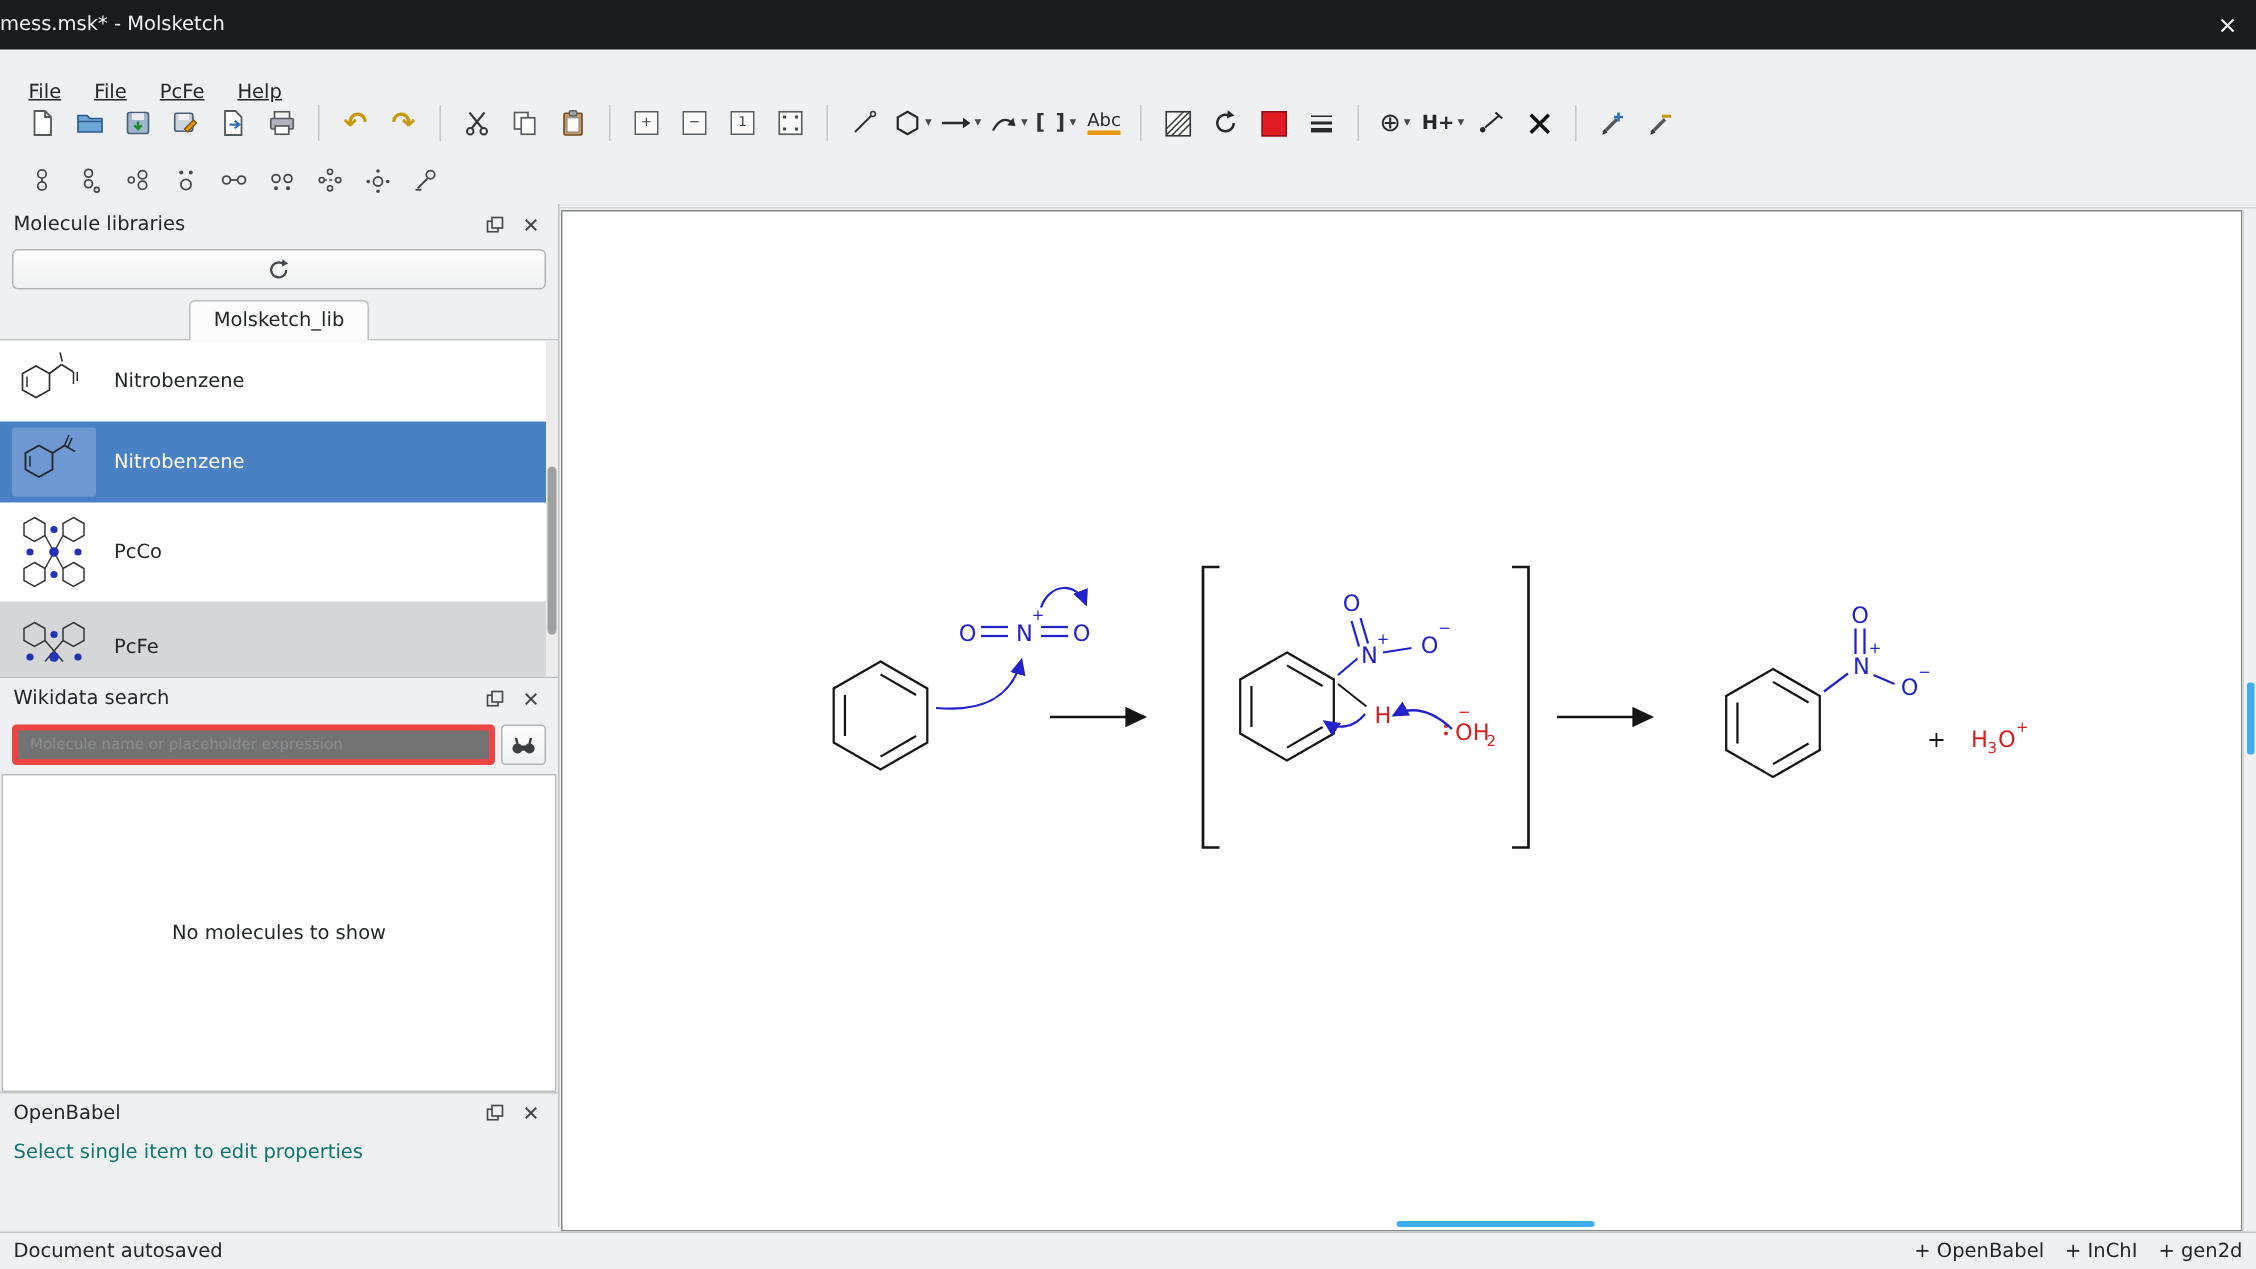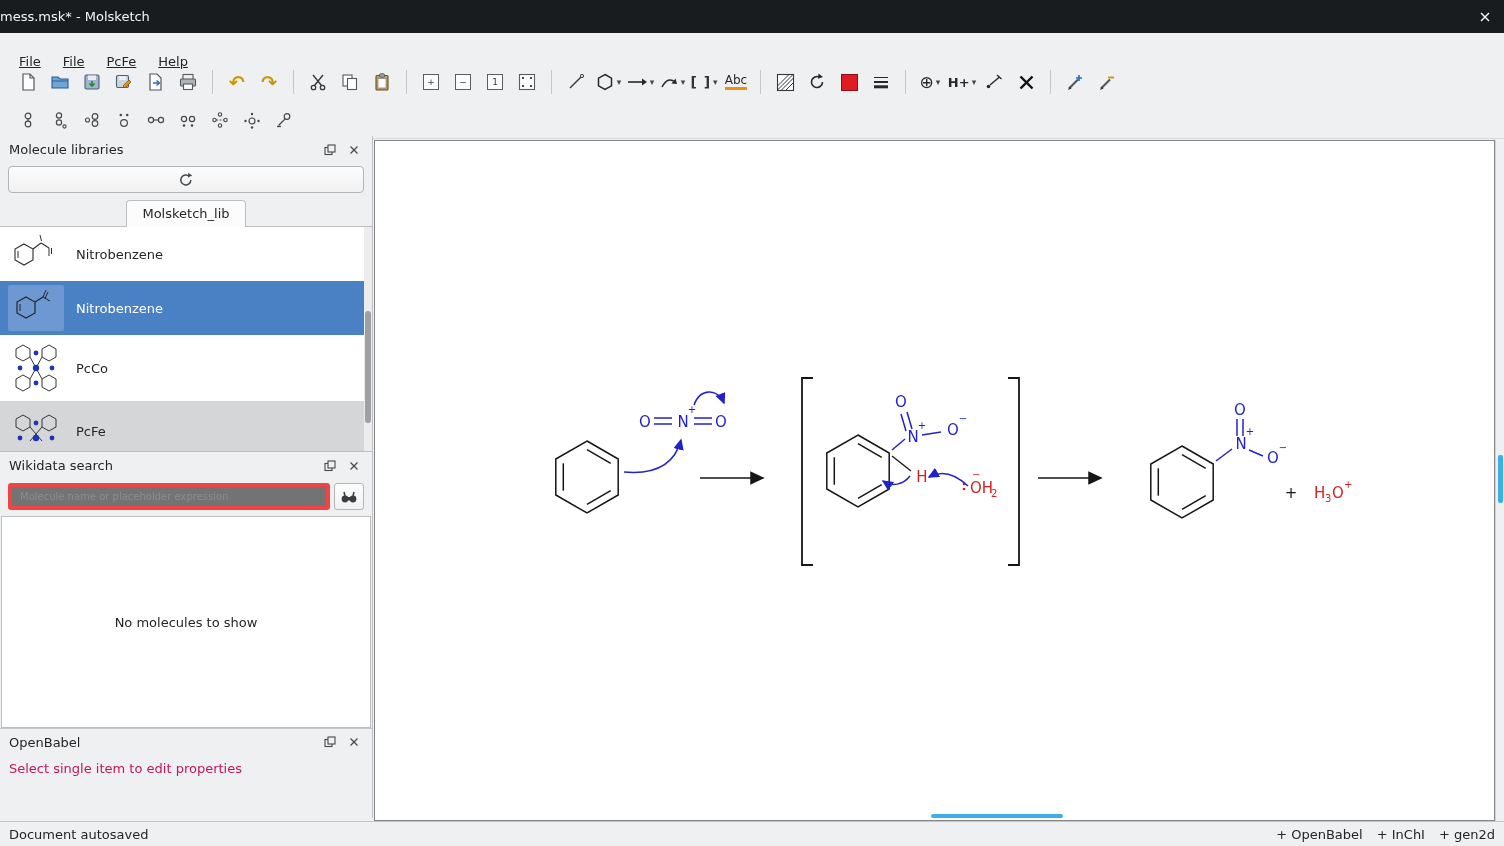--- a/index.html
+++ b/index.html
@@ -57,21 +57,21 @@
   .lib-scrollthumb { position:absolute; right:1px; top:84px; width:6px; height:112px; background:#9fa0a2; border-radius:3px; }
 
   .search-row { flex:0 0 auto; display:flex; align-items:center; gap:4px; padding:4px 8px 6px 8px; }
   .search-input { flex:1; height:27px; border:4px solid #ef4444; border-radius:3px; padding:0 8px;
                   font-family:"DejaVu Sans","Liberation Sans",sans-serif; font-size:10px; color:#232629; background:#737373; }
   .search-input::placeholder { color:#8a8d8f; }
   .search-btn { width:30px; height:27px; border:1px solid #b3b5b7; border-radius:3px;
                 background:linear-gradient(#fdfdfd,#f0f1f2); display:flex; align-items:center; justify-content:center; }
   .results-box { flex:0 0 auto; height:212px; margin:0 1px; background:#fff; border:1px solid #bcbec0;
                  display:flex; align-items:center; justify-content:center; }
-  .props-hint { padding:6px 9px; color:#be185d; }
+  .props-hint { padding:6px 9px; color:#0f766e; }
 
   
   .canvas { position:absolute; left:374px; top:140px; width:1121px; height:681px; background:#ffffff;
             border:1px solid #85878a; }
   .canvas svg.scene { display:block; }
   .hscroll-thumb { position:absolute; left:556px; bottom:2px; width:132px; height:4px; background:#3daee9; border-radius:2px; }
   .vscroll { position:absolute; right:0; top:140px; width:9px; height:681px; background:#eff0f1; border-left:1px solid #d2d3d4; }
   .vscroll-thumb { position:absolute; left:2px; top:315px; width:5px; height:48px; background:#3daee9; border-radius:2px; }
 
   

